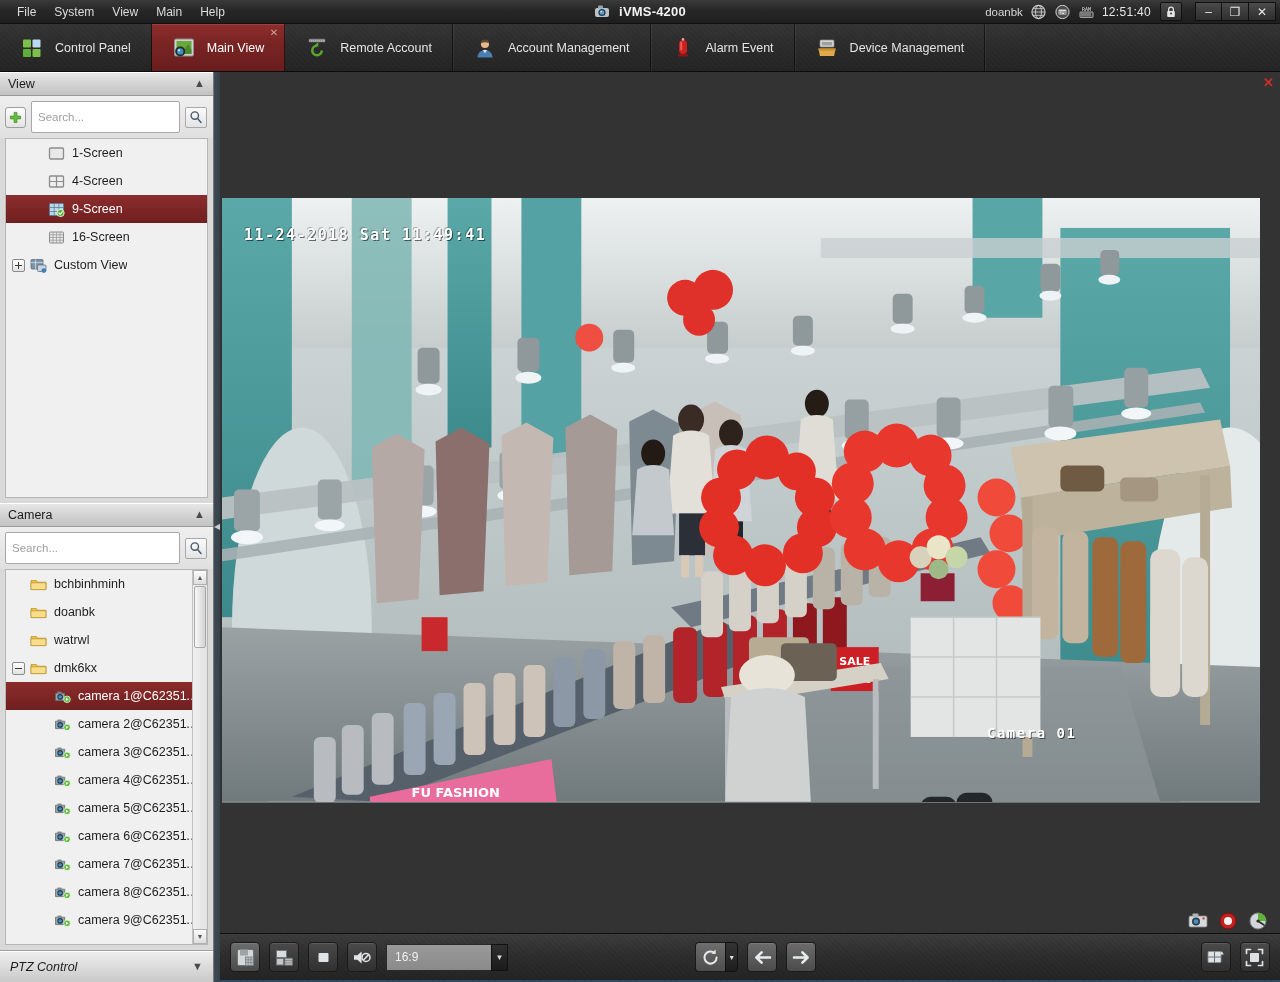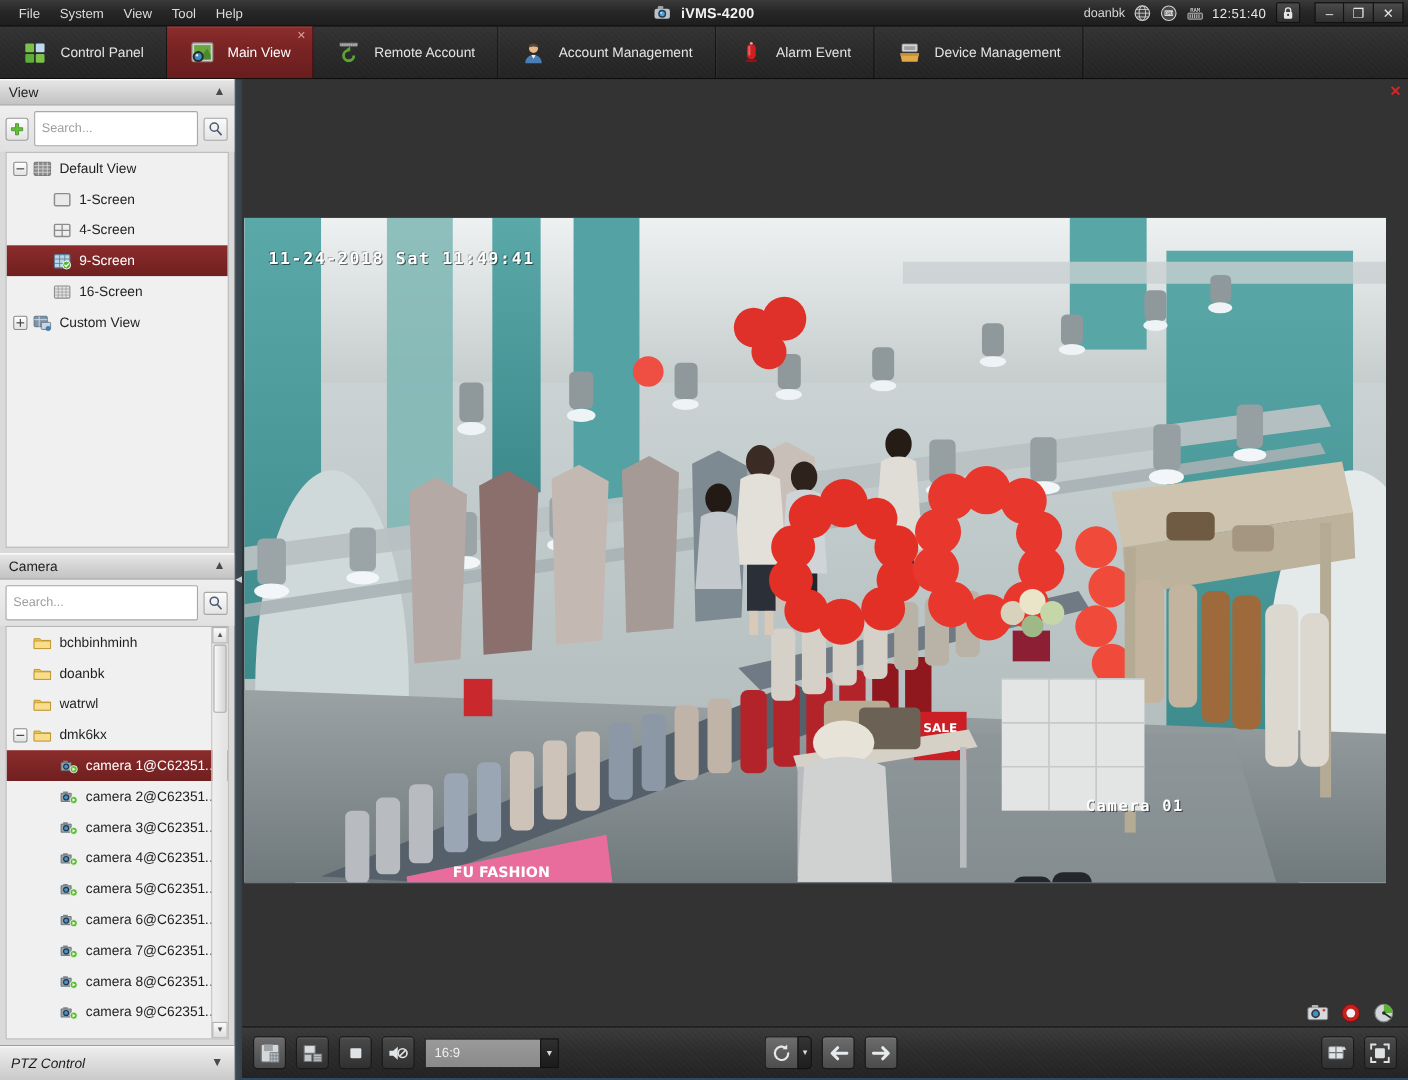--- a/index.html
+++ b/index.html
@@ -248,21 +248,21 @@
 </head>
 <body>
 
 <div class="app">
 
   <div class="titlebar">
     <div class="menubar">
       <div class="menu-item">File</div>
       <div class="menu-item">System</div>
       <div class="menu-item">View</div>
-      <div class="menu-item">Tool</div>
+      <div class="menu-item">Main</div>
       <div class="menu-item">Help</div>
     </div>
 
     <div class="title-center">
       <span class="app-logo">
         <svg width="18" height="15" viewBox="0 0 18 15">
           <rect x="1" y="4" width="14" height="9" rx="2" fill="#b9c3c9"></rect>
           <rect x="4" y="1.5" width="5" height="3" rx="1" fill="#9aa5ac"></rect>
           <circle cx="8" cy="8.5" r="3.6" fill="#2a3a48"></circle>
           <circle cx="8" cy="8.5" r="2.3" fill="#4ea3dd"></circle>
@@ -408,30 +408,20 @@
         <span class="search-btn">
           <svg width="14" height="14" viewBox="0 0 14 14">
             <circle cx="5.8" cy="5.6" r="3.7" fill="none" stroke="#4a5a70" stroke-width="1.4"></circle>
             <path d="M8.6 8.6l3.4 3.8" stroke="#4a5a70" stroke-width="1.5" stroke-linecap="round"></path>
           </svg>
         </span>
       </div>
 
       <div class="tree view-tree">
 
-        <div class="tree-row" style="padding-left:6px">
-          <span class="expander"></span>
-          <span class="ico">
-            <svg width="17" height="17" viewBox="0 0 17 17">
-              <rect x="1" y="2.5" width="15" height="12" rx="1" fill="#8d8d8d" stroke="#5e5e5e" stroke-width=".7"></rect>
-              <path d="M1 5.6h15M1 8.6h15M1 11.6h15M5 2.5v12M9 2.5v12M13 2.5v12" stroke="#dcdcdc" stroke-width=".7"></path>
-            </svg>
-          </span>
-          <span class="tree-label">Default View</span>
-        </div>
 
         <div class="tree-row" style="padding-left:42px">
           <span class="ico">
             <svg width="17" height="17" viewBox="0 0 17 17">
               <rect x="1.5" y="3" width="14" height="11" rx="1.2" fill="#e9e9e9" stroke="#8c8c8c" stroke-width="1.3"></rect>
             </svg>
           </span>
           <span class="tree-label">1-Screen</span>
         </div>
 

